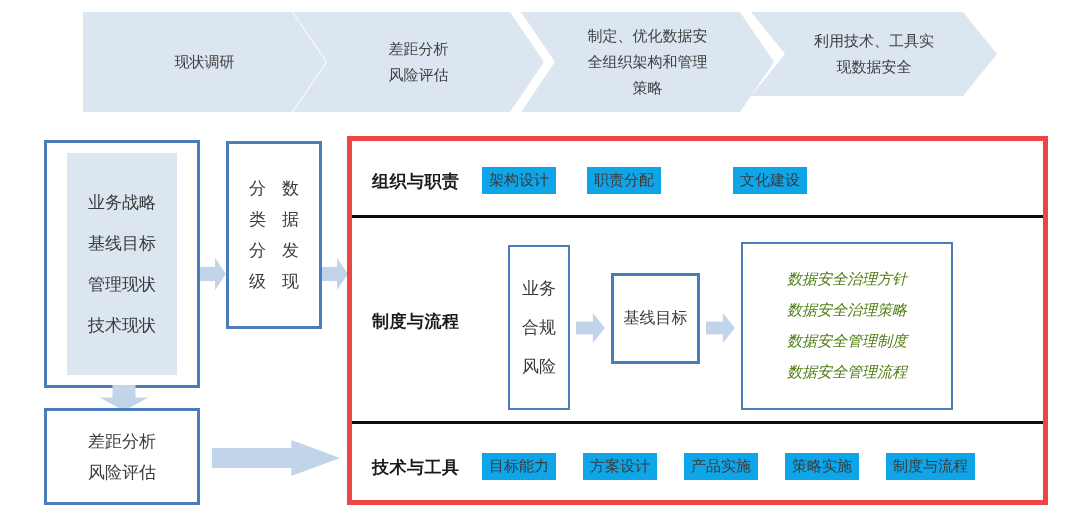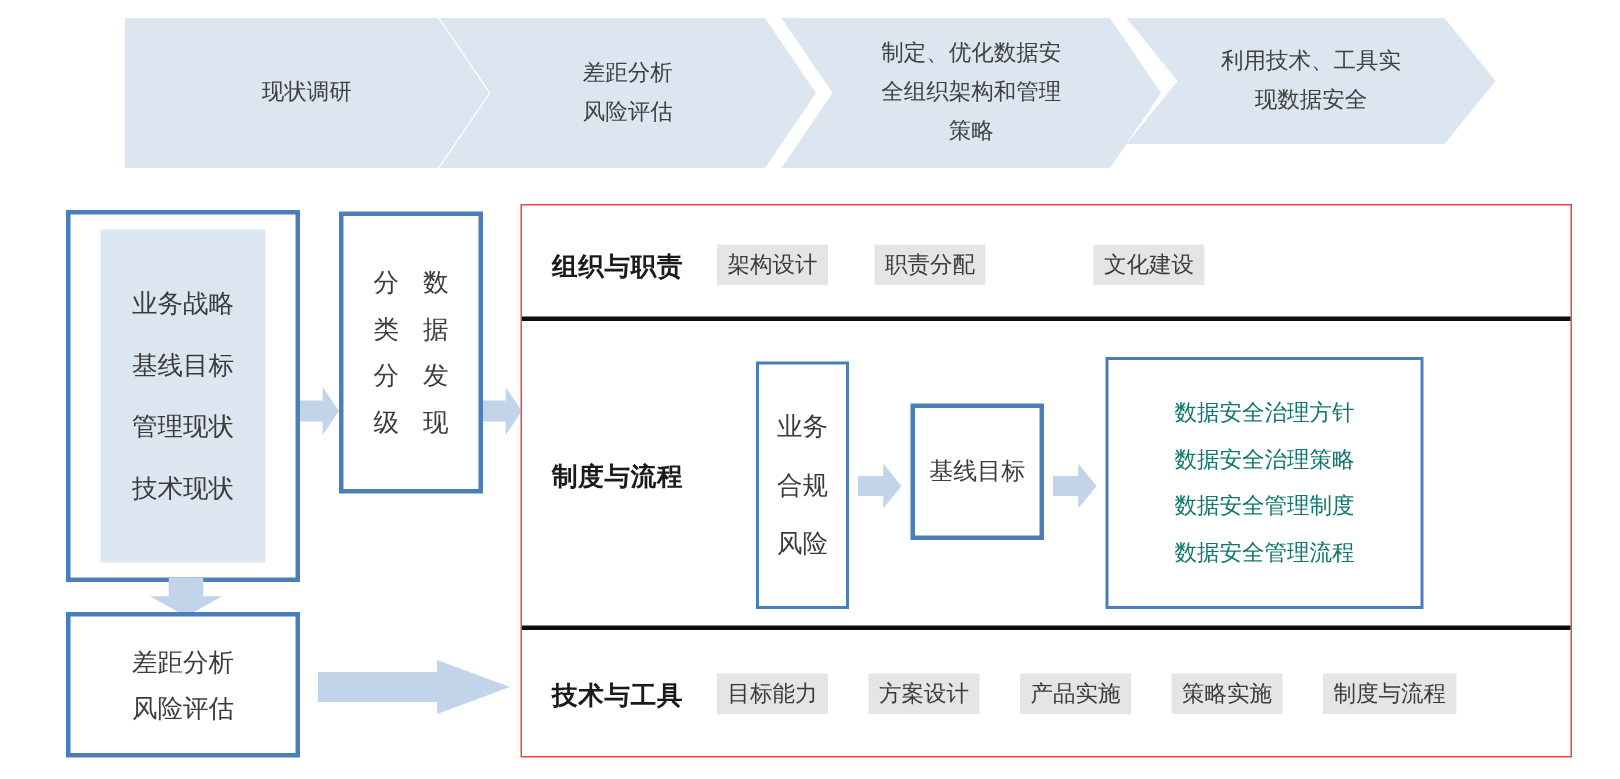--- a/index.html
+++ b/index.html
@@ -63,48 +63,49 @@
   .arrow-d{
     position:absolute;
     background:#c2d4ea;
     clip-path:polygon(26% 0, 74% 0, 74% 48%, 100% 48%, 50% 100%, 0 48%, 26% 48%);
   }
 
   
   #right-panel{
     position:absolute;
     left:347px;top:136px;width:701px;height:369px;
-    border:1px solid #ef4444;
+    border:5px solid #ef4444;
     background:#ffffff;
     box-sizing:border-box;
   }
   .divider{
     position:absolute;
     left:0;right:0;
     height:3px;background:#0d0d0d;
   }
   .sec-title{
     position:absolute;
     font-size:17px;font-weight:bold;color:#1a1a1a;
     letter-spacing:.5px;
     white-space:nowrap;
   }
   .tag{
     position:absolute;
-    background:#e5e5e5;
+    background:#0ea5e9;
     color:#3b3b3b;
     font-size:15px;
     padding:4px 7px;
     white-space:nowrap;
     box-sizing:border-box;
   }
   .policy{
     position:absolute;
-    font-size:15px;color:#0f766e;
+    font-size:15px;color:#4d7c0f;
     white-space:nowrap;
+    font-style:italic;
   }
   .centerbox{
     position:absolute;
     display:flex;align-items:center;justify-content:center;
     font-size:16px;color:#3b3b3b;
     border:3px solid #4a7ebb;
     background:#fff;
     box-sizing:border-box;
   }
 </style>

